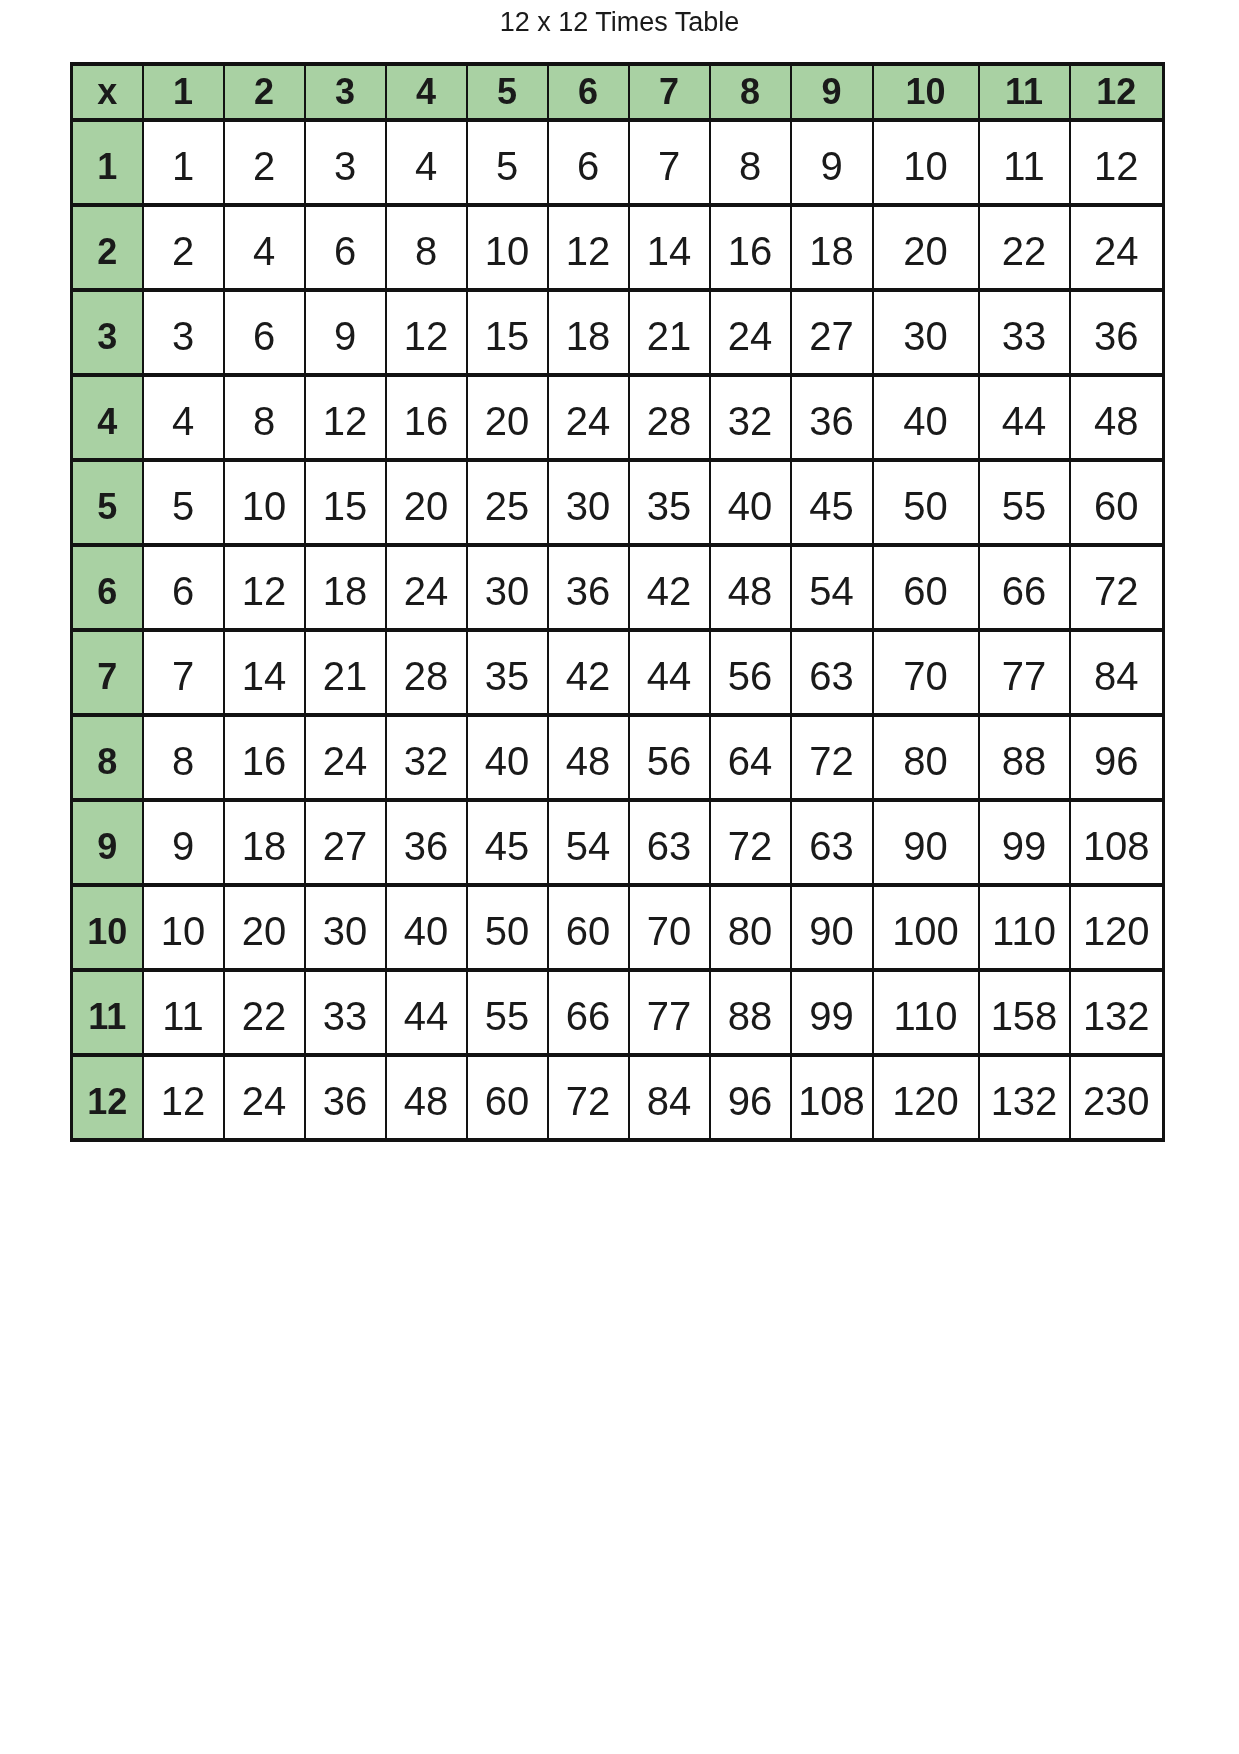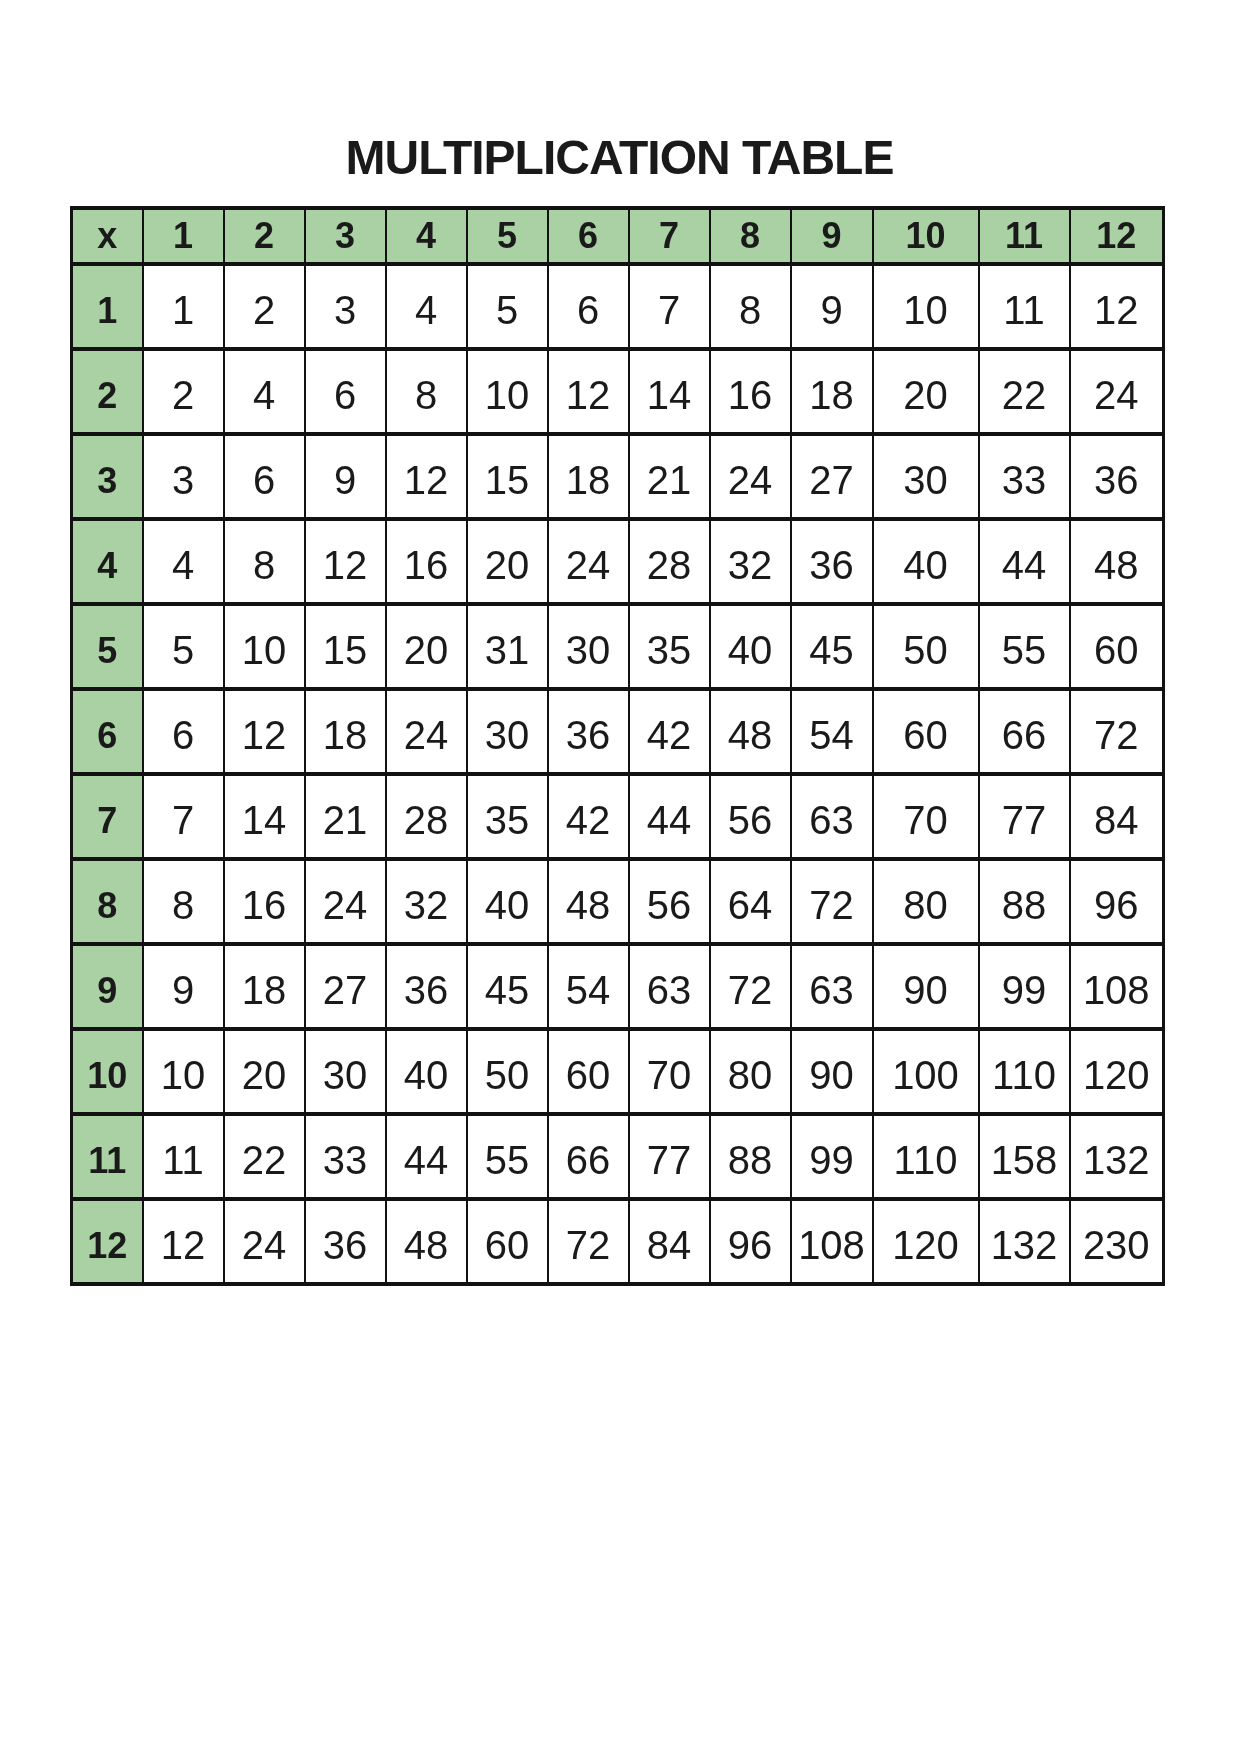--- a/index.html
+++ b/index.html
@@ -74,21 +74,21 @@
     background: #ffffff;
     font-size: 40px;
     font-weight: 400;
     padding-top: 8px;
   }
 </style>
 </head>
 <body>
 
 <div class="page">
-  <h1 class="doc-title">MULTIPLICATION TABLE</h1>
+  <div class="doc-subtitle">12 x 12 Times Table</div>
 
   <table class="mult-table">
     <colgroup>
         <col style="width: 71px;">
         <col style="width: 81px;">
         <col style="width: 81px;">
         <col style="width: 81px;">
         <col style="width: 81px;">
         <col style="width: 81px;">
         <col style="width: 81px;">
@@ -176,21 +176,21 @@
           <td>40</td>
           <td>44</td>
           <td>48</td>
         </tr>
         <tr>
           <th>5</th>
           <td>5</td>
           <td>10</td>
           <td>15</td>
           <td>20</td>
-          <td>31</td>
+          <td>25</td>
           <td>30</td>
           <td>35</td>
           <td>40</td>
           <td>45</td>
           <td>50</td>
           <td>55</td>
           <td>60</td>
         </tr>
         <tr>
           <th>6</th>

